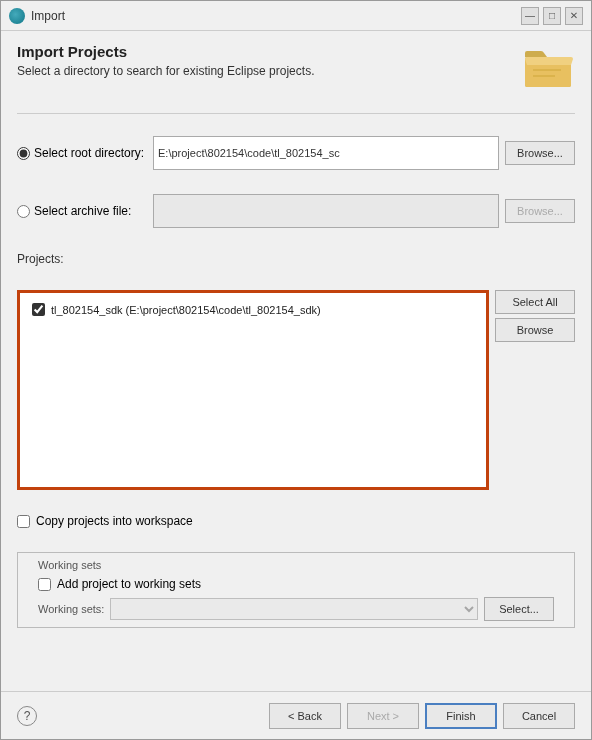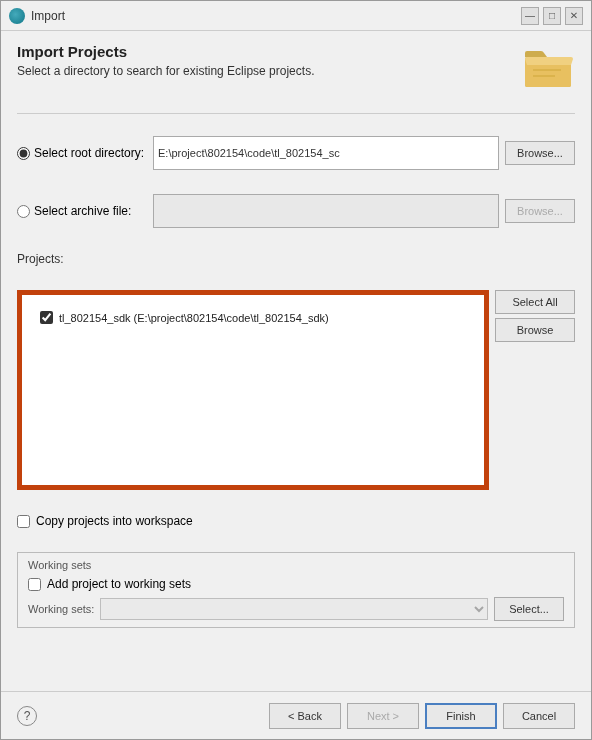--- a/index.html
+++ b/index.html
@@ -157,26 +157,26 @@
       color: #333;
       margin-bottom: 4px;
     }
     .projects-area {
       display: flex;
       gap: 6px;
       flex: 1;
     }
     .projects-list {
       flex: 1;
-      border: 5px solid #c2410c;
+      border: 3px solid #c2410c;
       background: white;
       min-height: 200px;
       max-height: 220px;
       overflow-y: auto;
-      padding: 14px;
+      padding: 8px;
     }
     .project-item {
       display: flex;
       align-items: center;
       gap: 6px;
       padding: 2px 4px;
       font-size: 11px;
       color: #222;
     }
     .project-item input[type="checkbox"] {
@@ -196,21 +196,21 @@
       align-items: center;
       gap: 6px;
       margin-top: 4px;
     }
     .checkbox-row input[type="checkbox"] {
       margin: 0;
       accent-color: #333;
     }
     .working-sets-group {
       border: 1px solid #bbb;
-      padding: 6px 10px;
+      padding: 6px 20px;
       margin-top: 4px;
     }
     .working-sets-title {
       font-size: 11px;
       color: #555;
       font-style: normal;
       margin-bottom: 6px;
     }
     .working-sets-row {
       display: flex;

